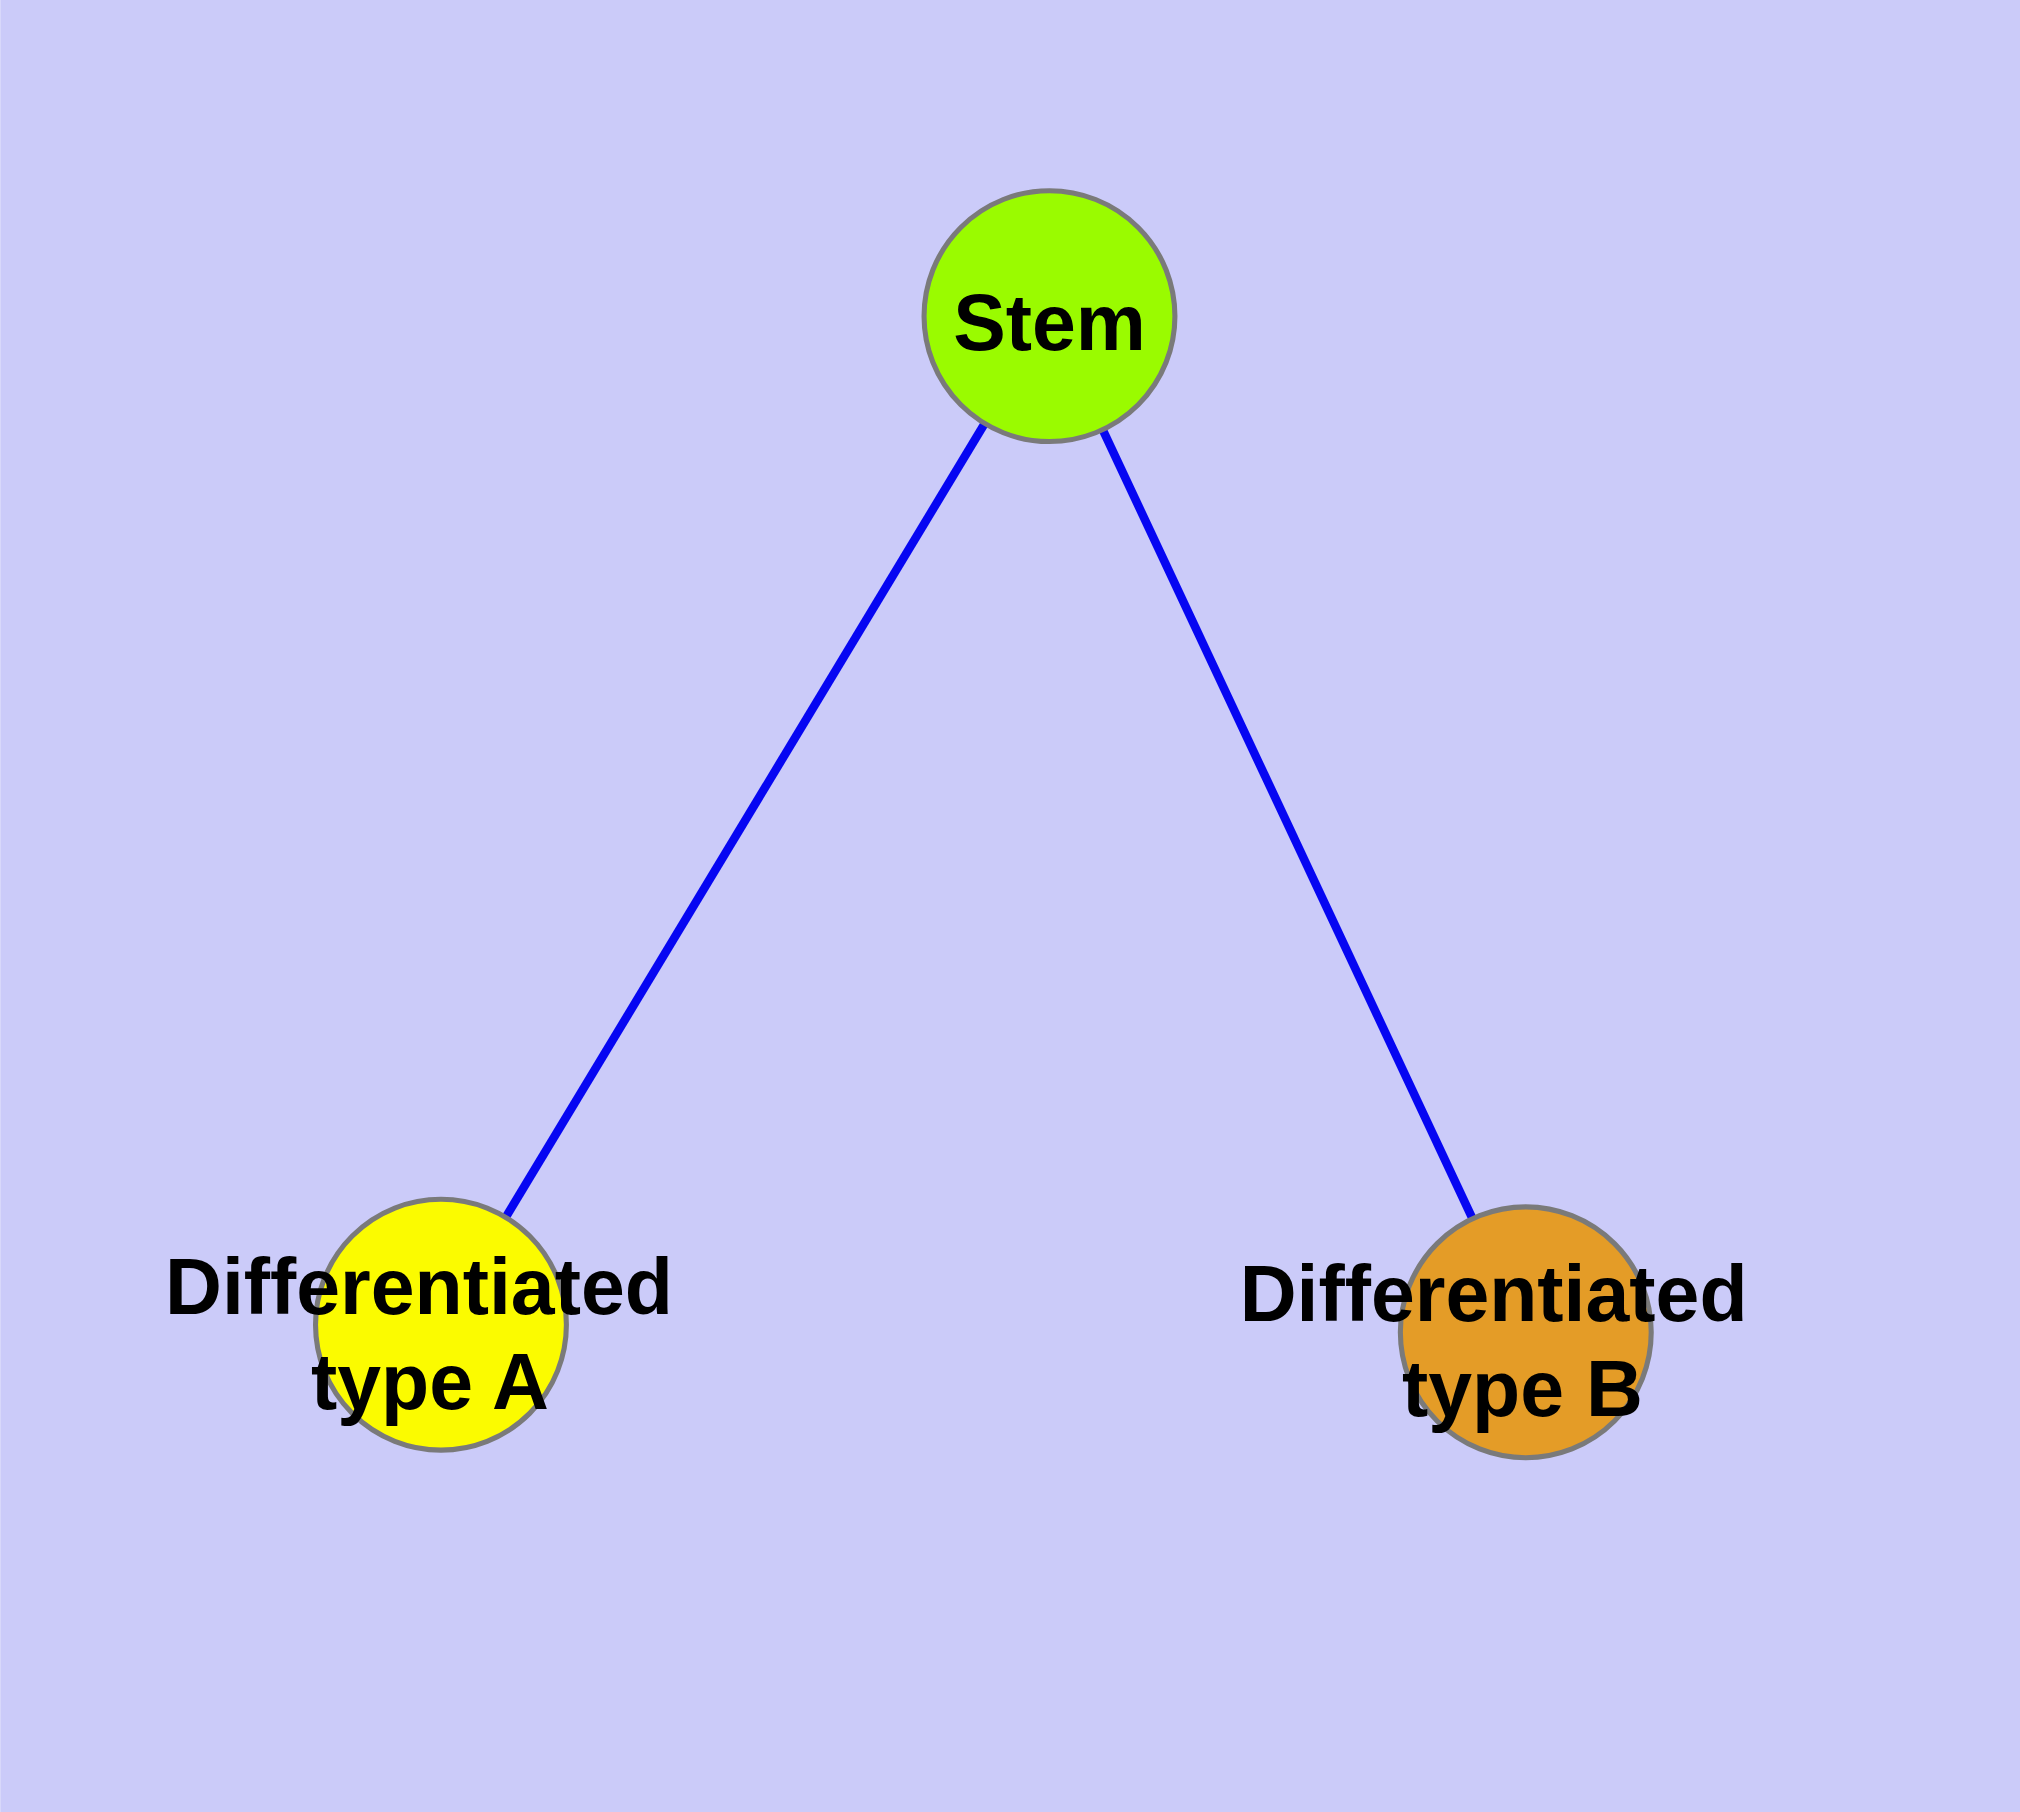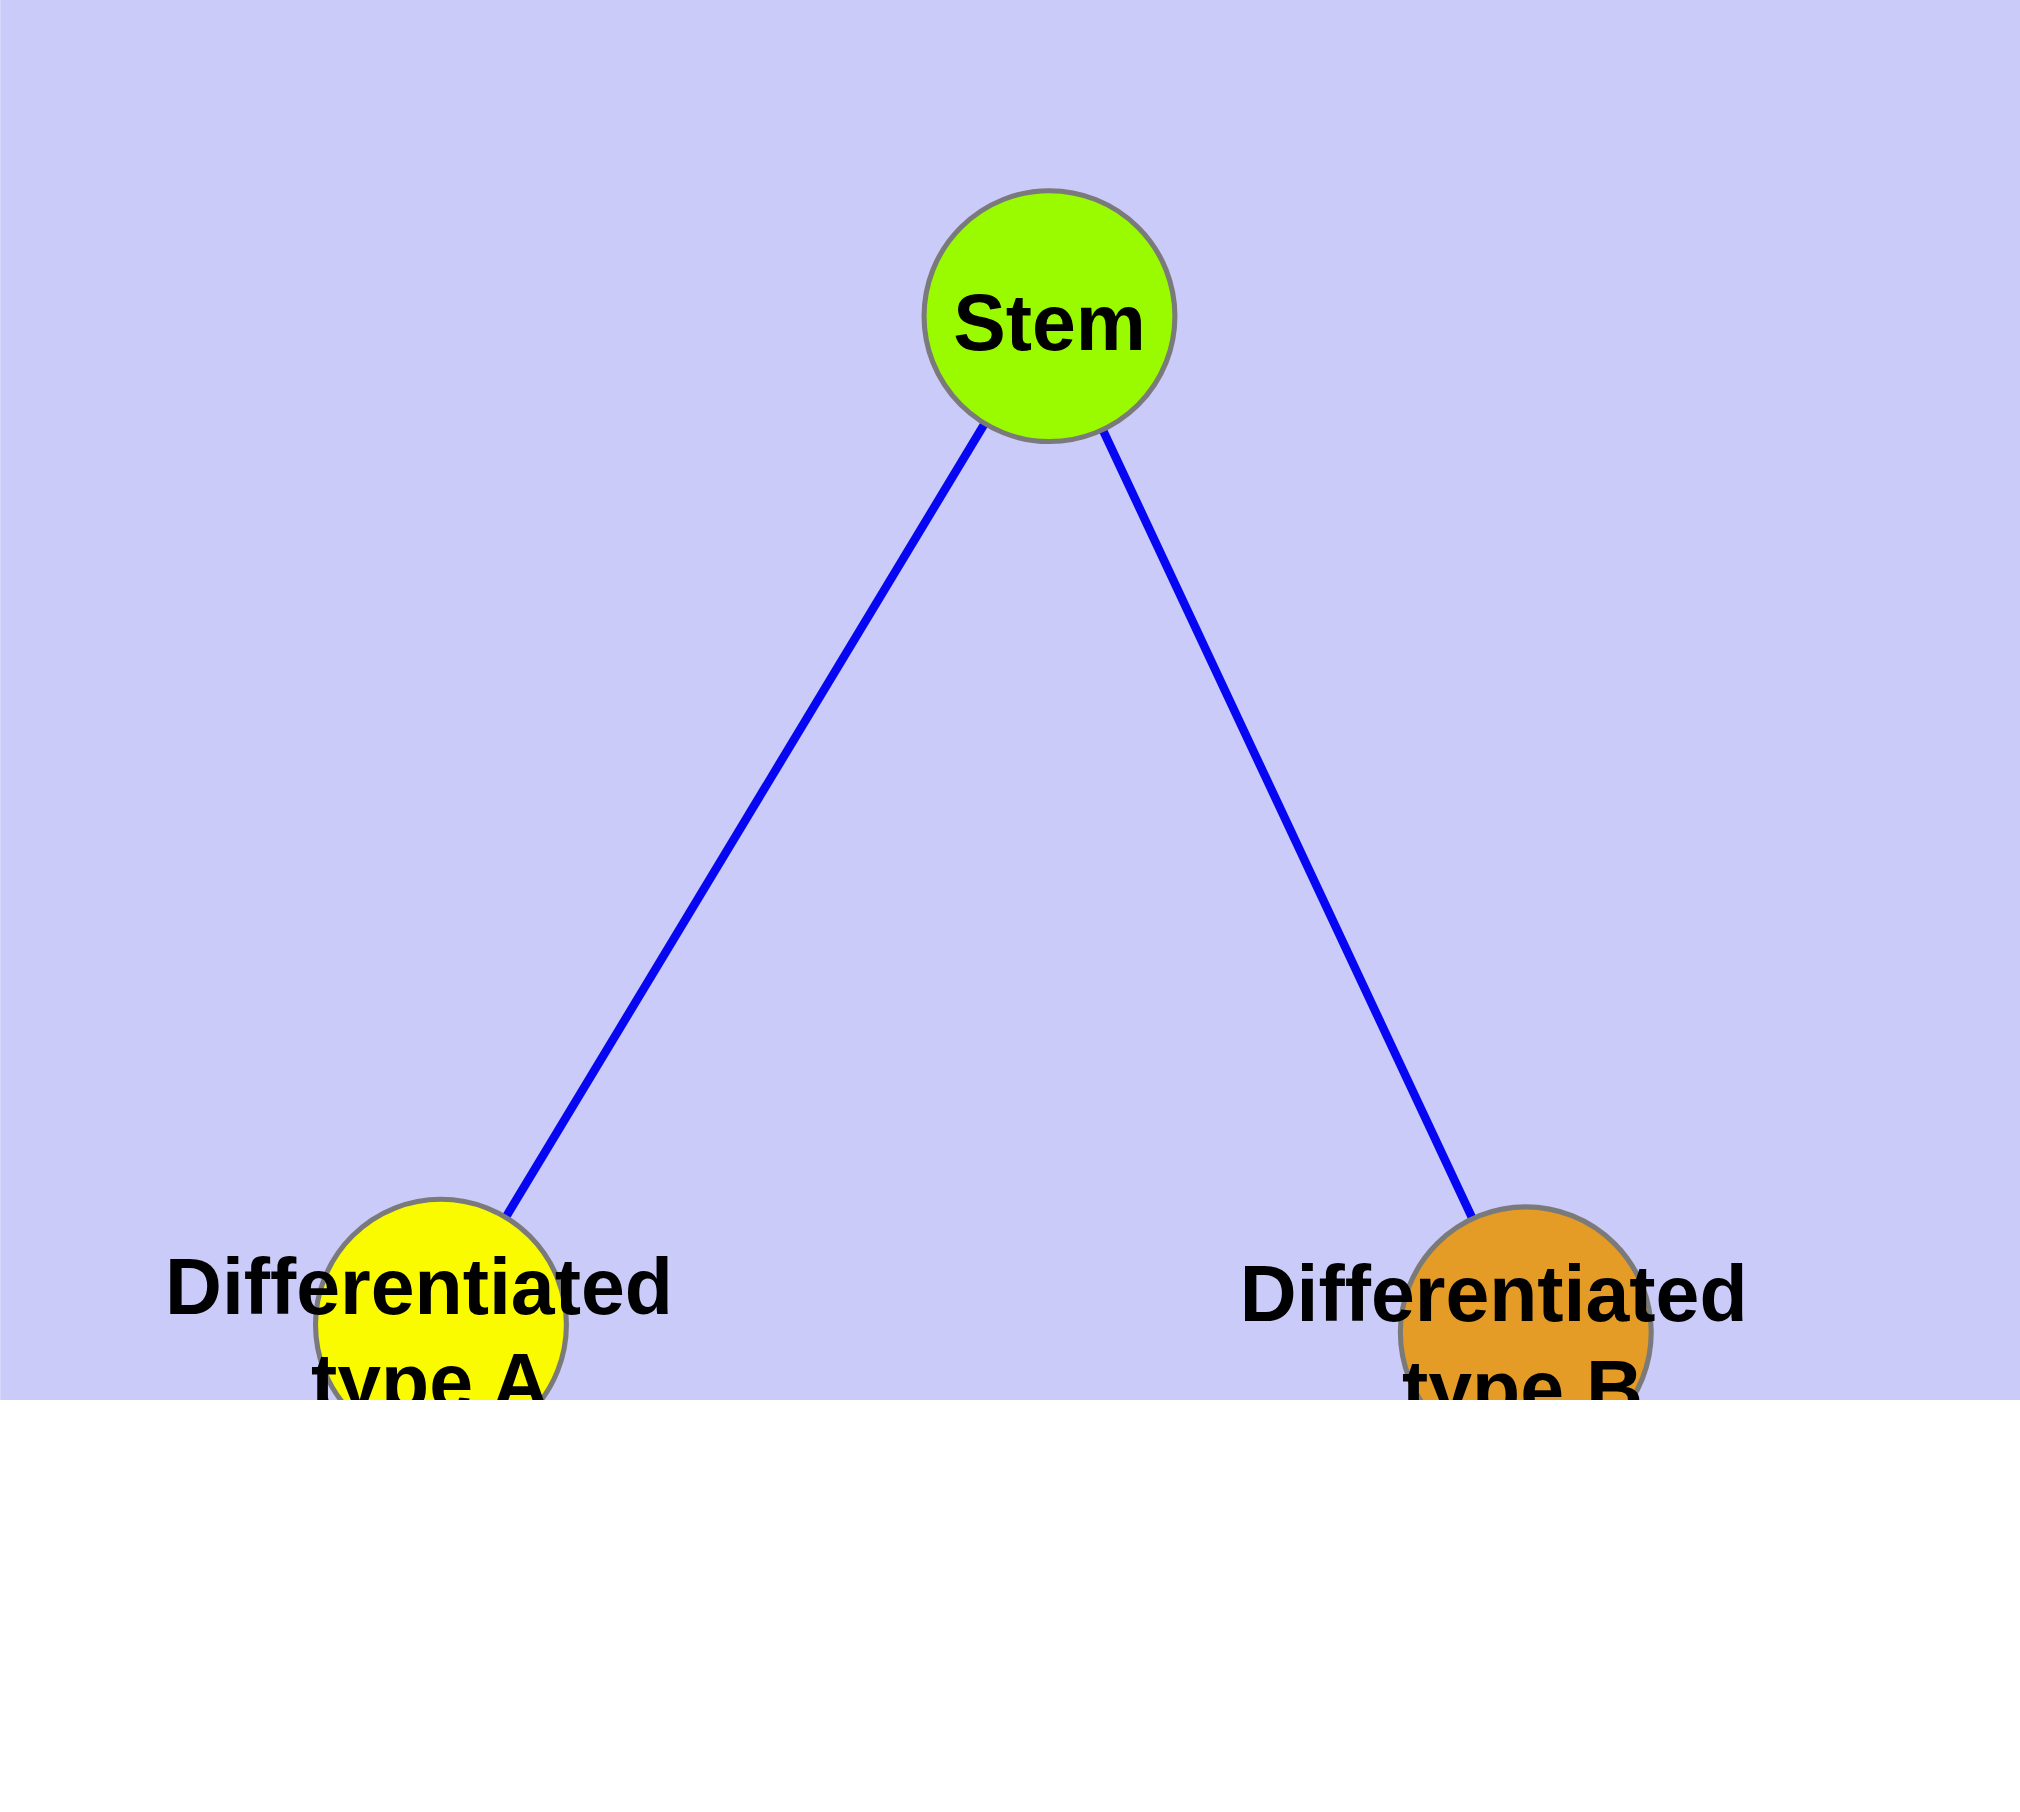--- a/index.html
+++ b/index.html
@@ -2,21 +2,21 @@
 <html style="font-size:13.6px"><head>
 <meta charset="utf-8">
 <style>
   html, body {
     margin: 0;
     padding: 0;
   }
   .stage {
     position: relative;
     width: 2021px;
-    height: 1400px;
+    height: 1812px;
     overflow: hidden;
     font-family: "Liberation Sans", "DejaVu Sans", sans-serif;
   }
   svg {
     display: block;
   }
   .edge {
     stroke-width: 10px;
     fill: none;
   }

